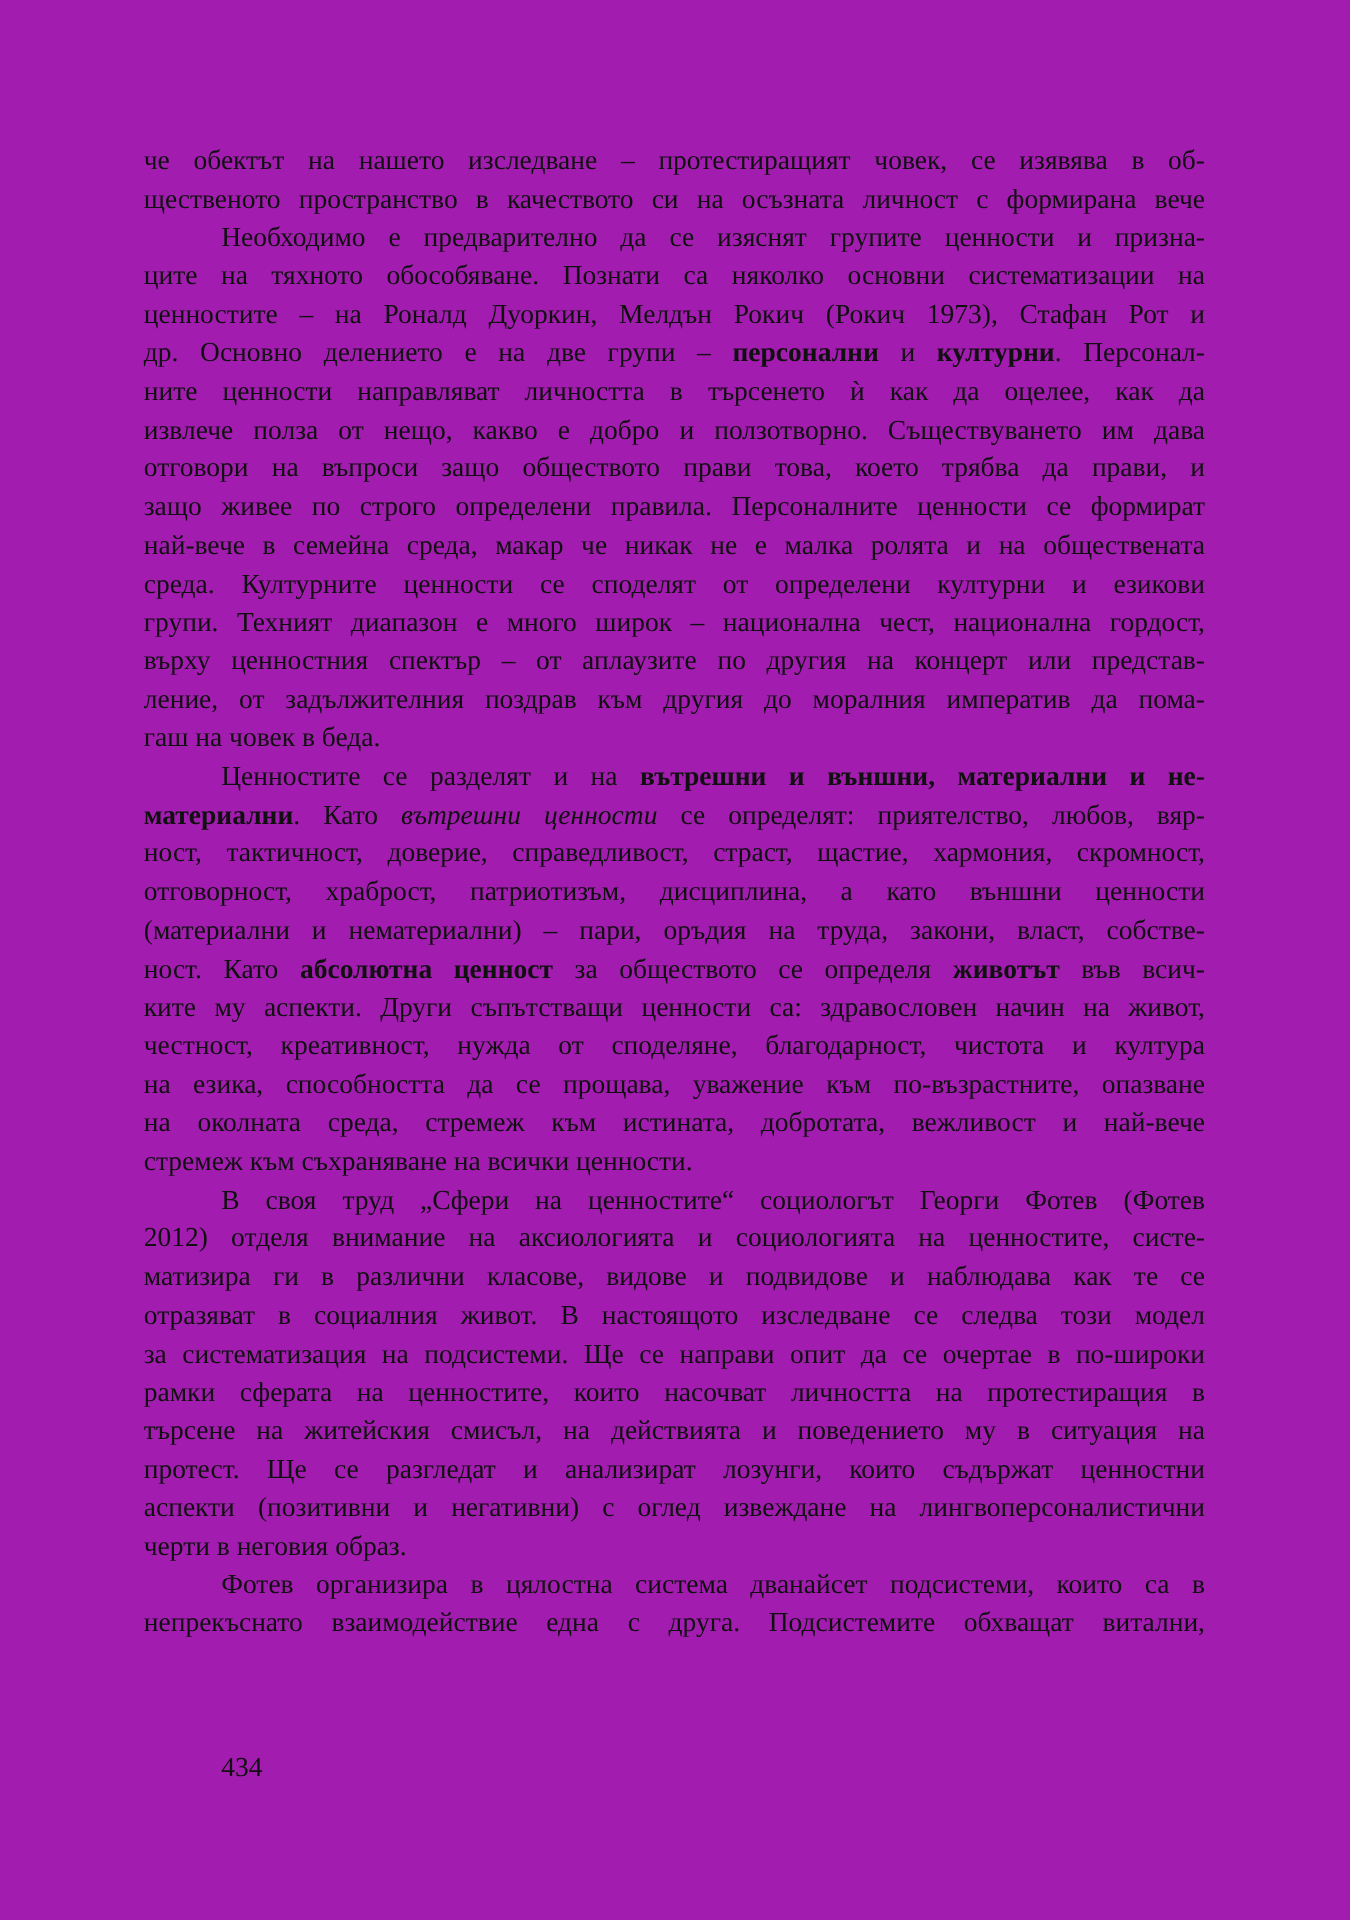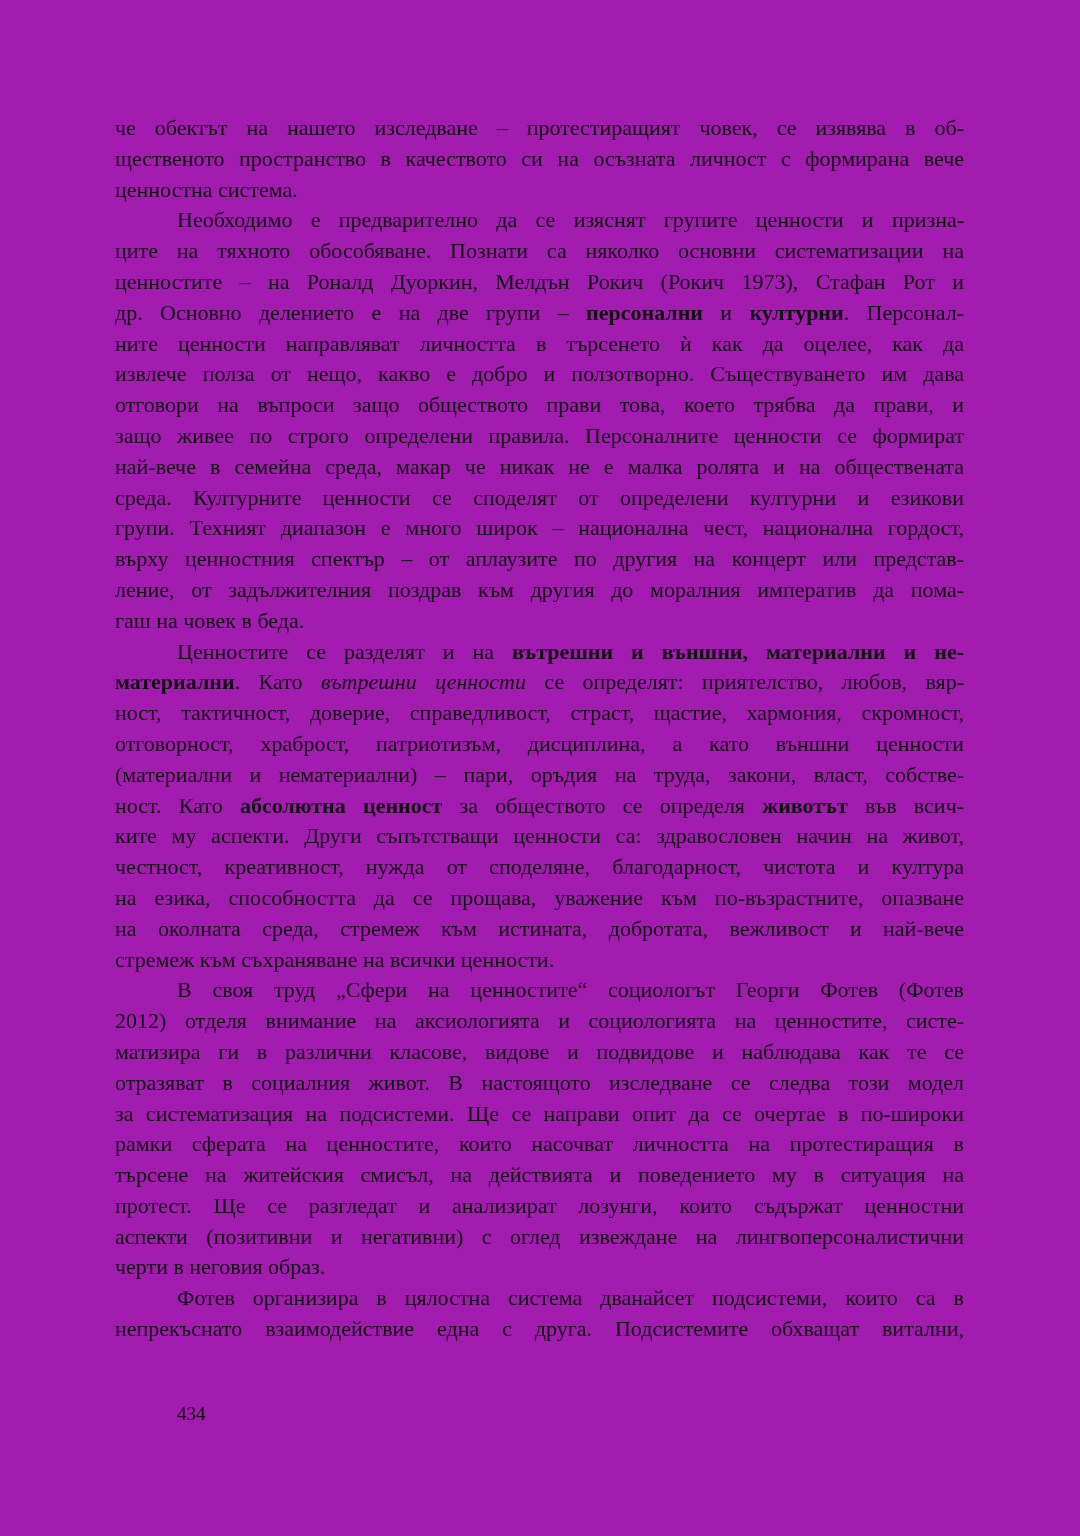--- a/index.html
+++ b/index.html
@@ -35,32 +35,31 @@
   }
   .line.indent {
     text-indent: 62px;
   }
   .b { font-weight: bold; }
   .i { font-style: italic; margin-top: 12px; }
   .page-number {
     position: absolute;
     left: 177px;
     top: 1399px;
-    font-size: 19px;
+    font-size: 22px;
     line-height: 30px;
   }
 </style>
 </head>
 <body>
 
 <div class="page">
   <div class="text-block" id="text-block">
       <div class="line"><span>че обектът на нашето изследване – протестиращият човек, се изявява в об-</span></div>
       <div class="line"><span>щественото пространство в качеството си на осъзната личност с формирана вече</span></div>
-      <div class="line end"><span>ценностна система.</span></div>
       <div class="line indent"><span>Необходимо е предварително да се изяснят групите ценности и призна-</span></div>
       <div class="line"><span>ците на тяхното обособяване. Познати са няколко основни систематизации на</span></div>
       <div class="line"><span>ценностите – на Роналд Дуоркин, Мелдън Рокич (Рокич 1973), Стафан Рот и</span></div>
       <div class="line"><span>др. Основно делението е на две групи – </span><span class="b">персонални</span><span> и </span><span class="b">културни</span><span>. Персонал-</span></div>
       <div class="line"><span>ните ценности направляват личността в търсенето ѝ как да оцелее, как да</span></div>
       <div class="line"><span>извлече полза от нещо, какво е добро и ползотворно. Съществуването им дава</span></div>
       <div class="line"><span>отговори на въпроси защо обществото прави това, което трябва да прави, и</span></div>
       <div class="line"><span>защо живее по строго определени правила. Персоналните ценности се формират</span></div>
       <div class="line"><span>най-вече в семейна среда, макар че никак не е малка ролята и на обществената</span></div>
       <div class="line"><span>среда. Културните ценности се споделят от определени културни и езикови</span></div>

